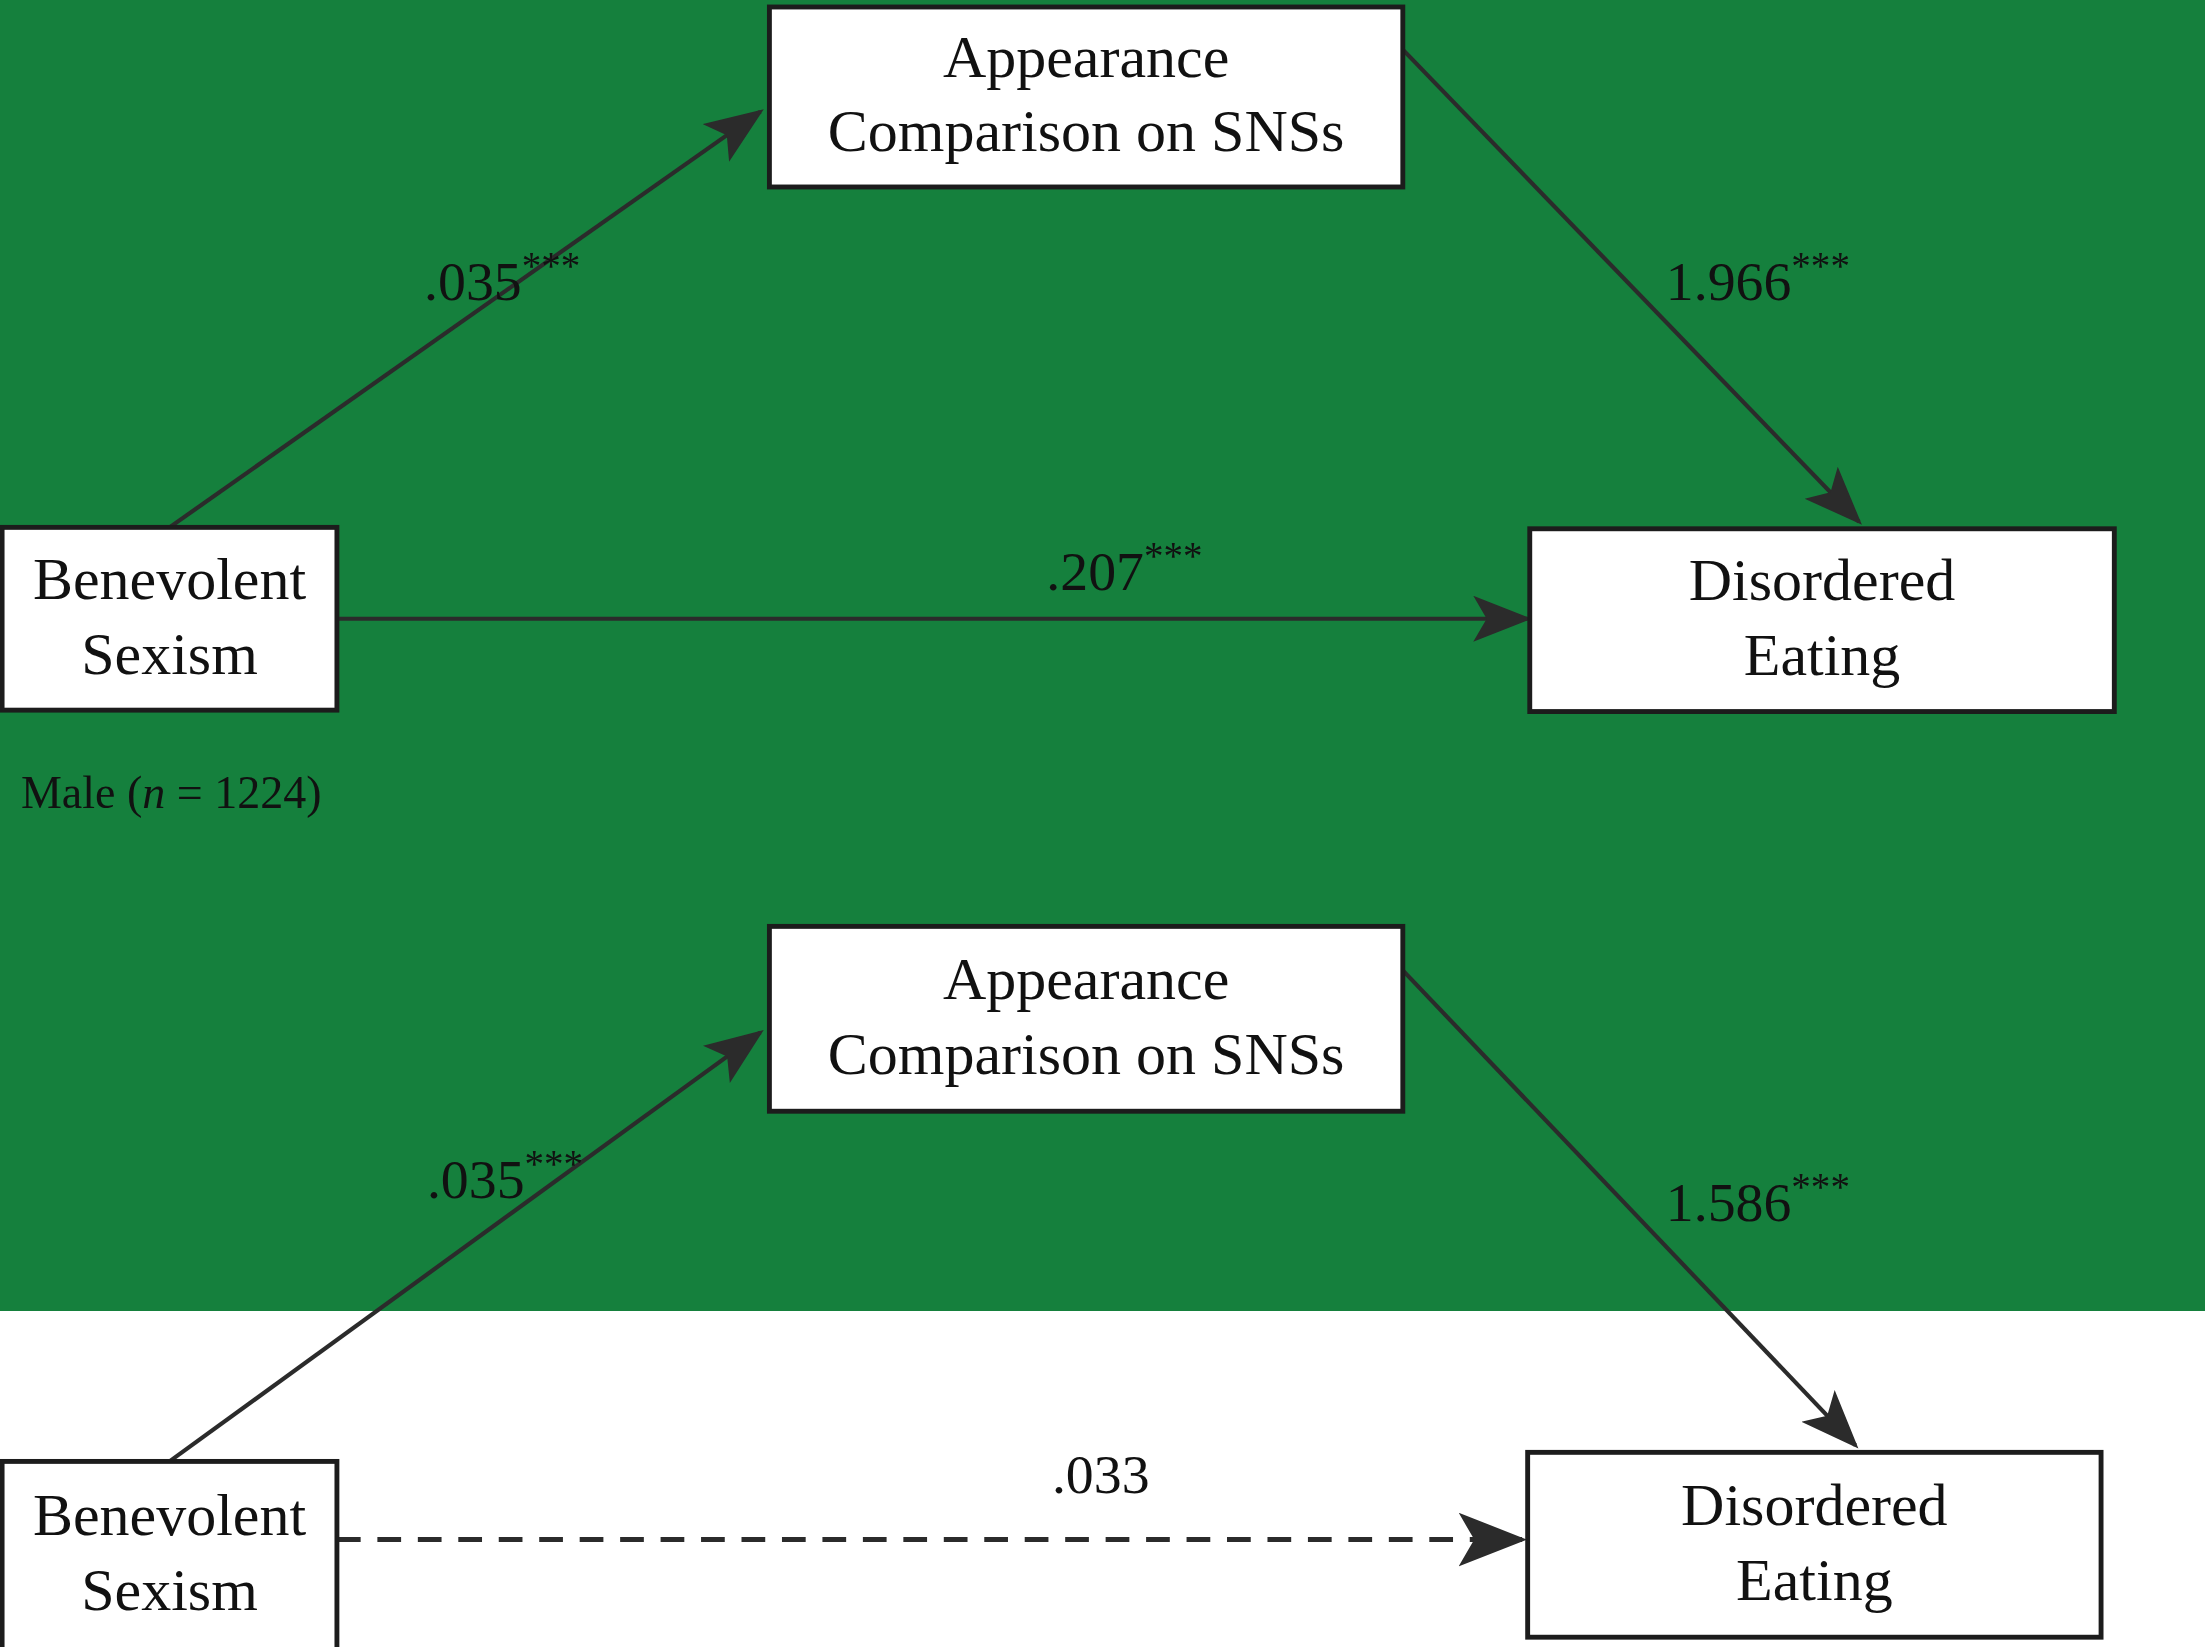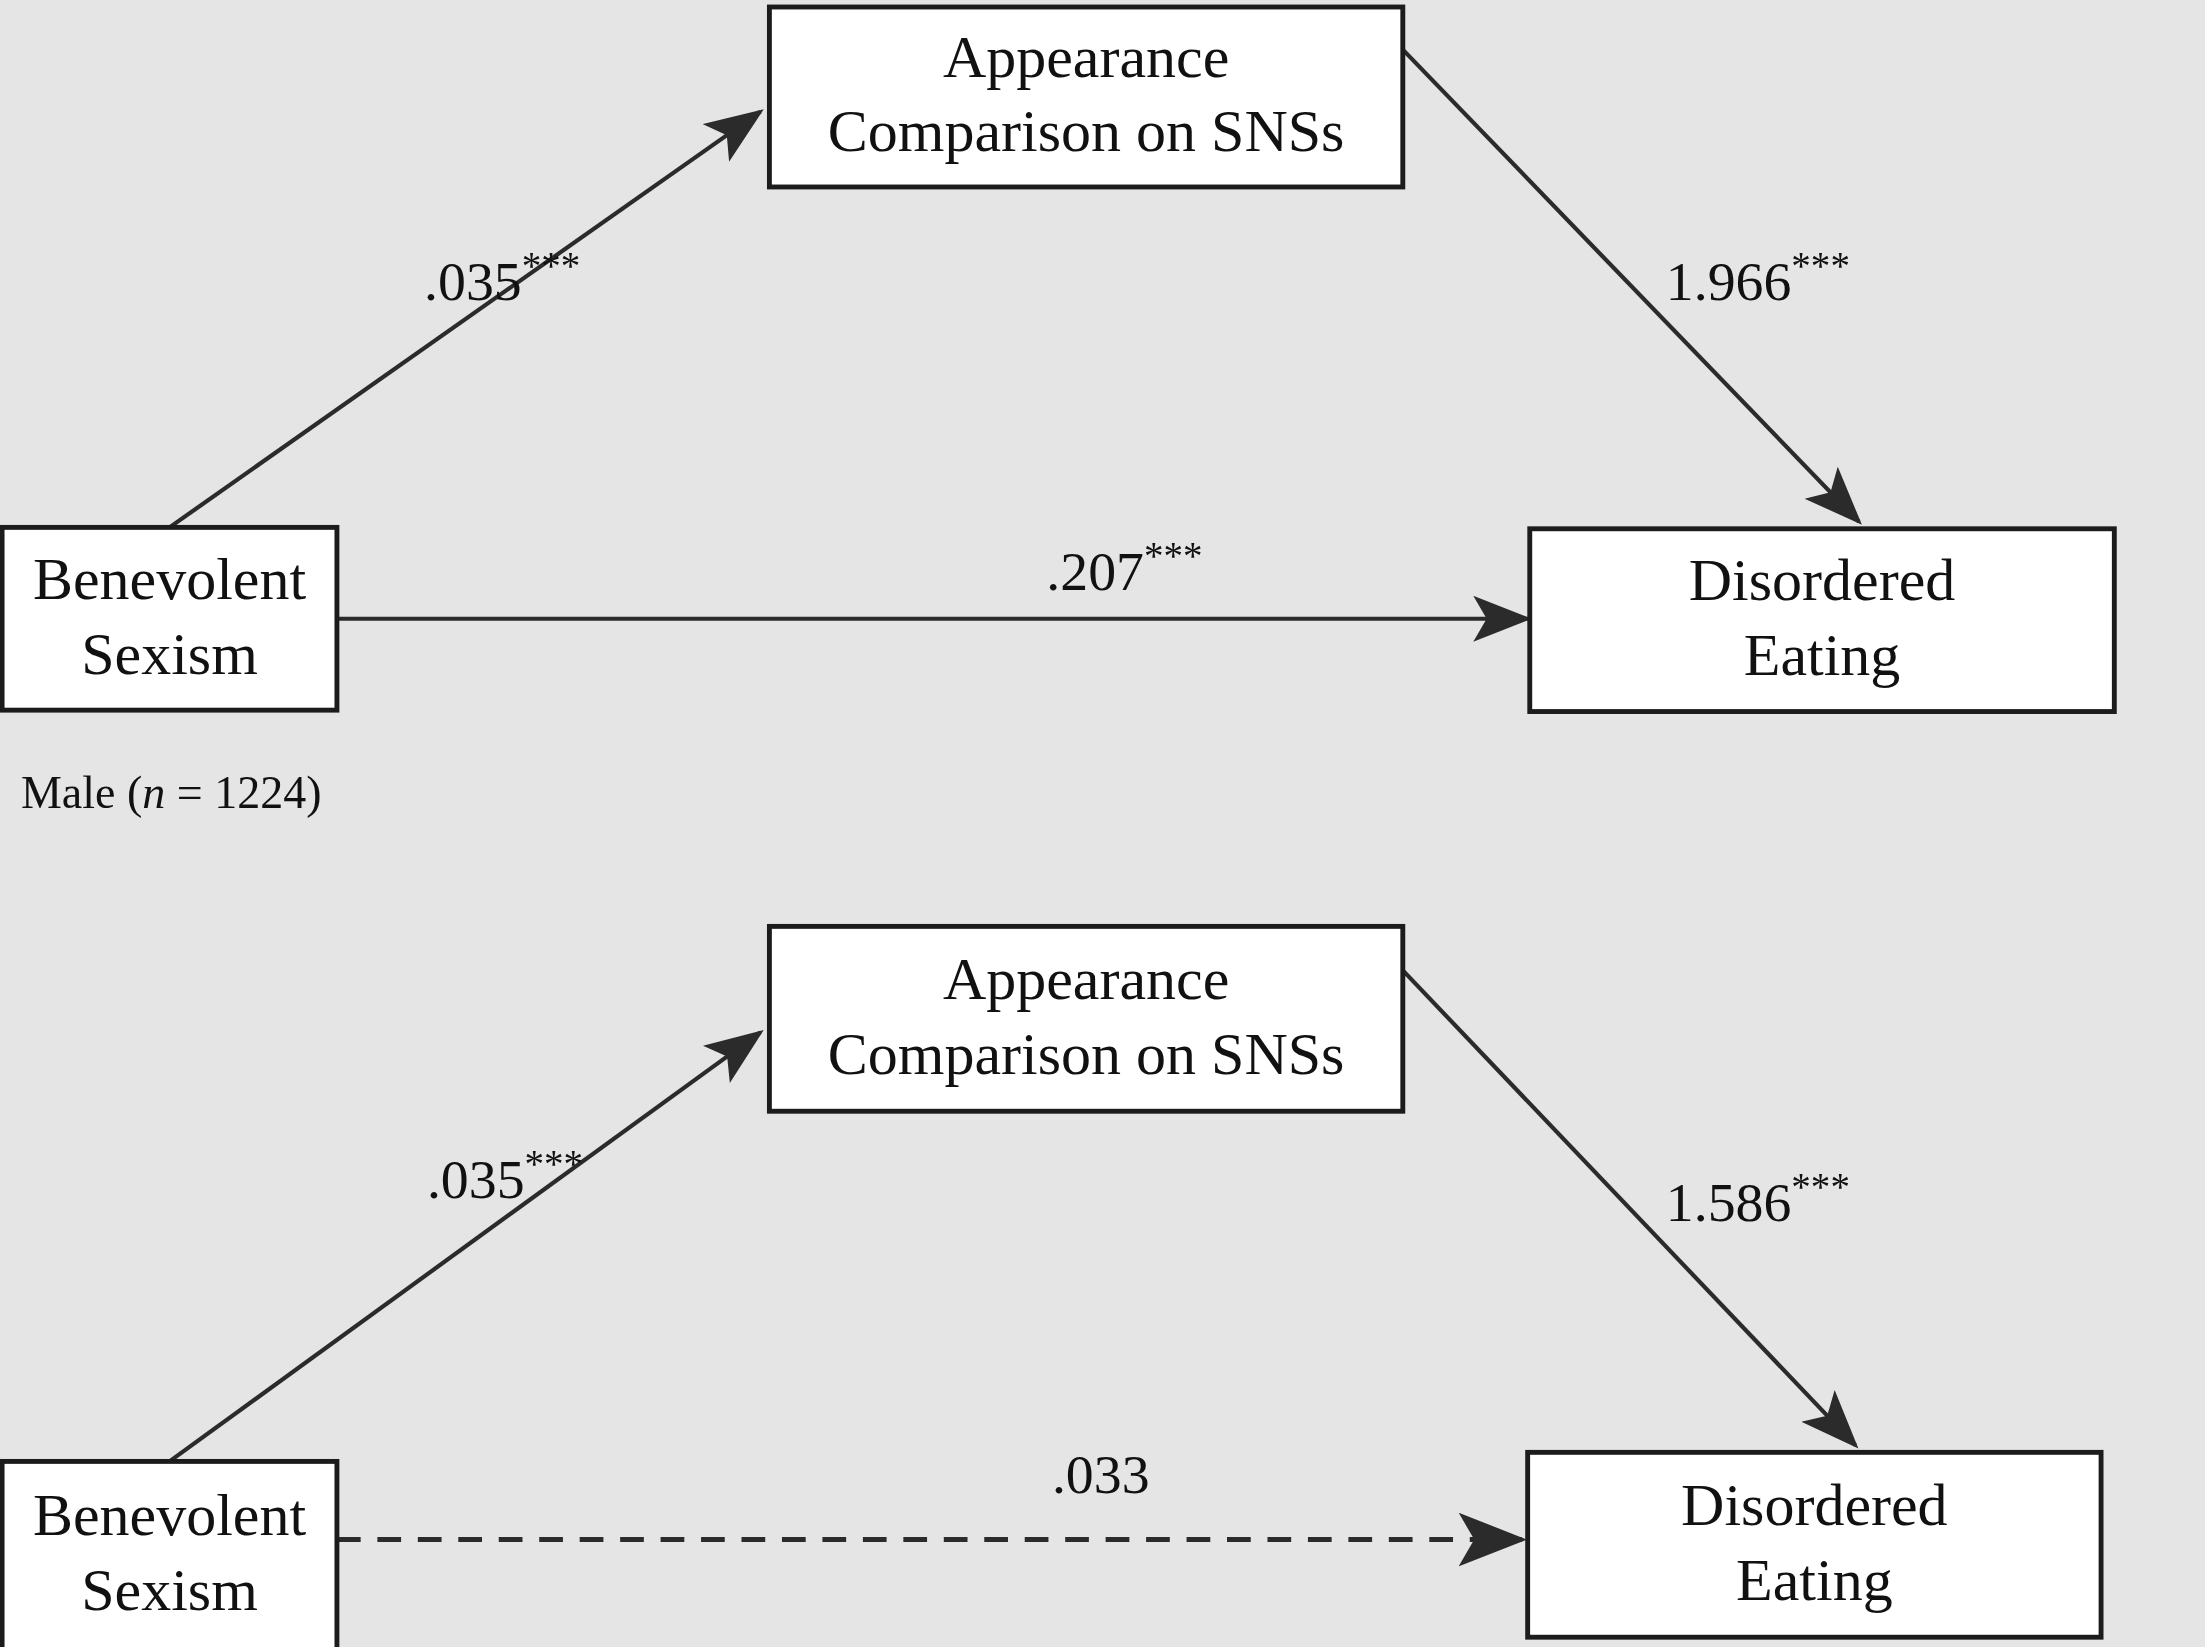--- a/index.html
+++ b/index.html
@@ -10,22 +10,22 @@
   body {
     width: 2205px;
     height: 1647px;
     font-family: "Liberation Serif", "DejaVu Serif", serif;
     color: #1a1a1a;
     overflow: hidden;
   }
   #figure-root {
     position: relative;
     width: 2205px;
-    height: 1647px;
-    background: #e5e5e5;
+    height: 1311px;
+    background: #15803d;
   }
   svg.diagram {
     position: absolute;
     top: 0;
     left: 0;
     width: 2205px;
     height: 1647px;
     display: block;
   }
   .box-rect {

